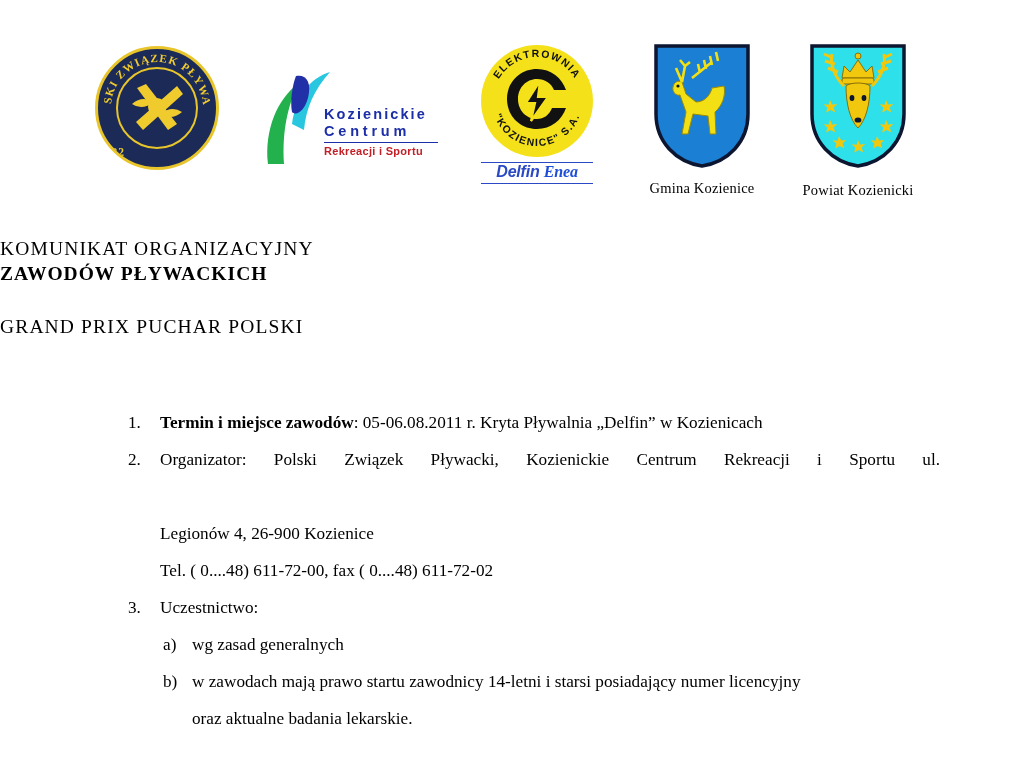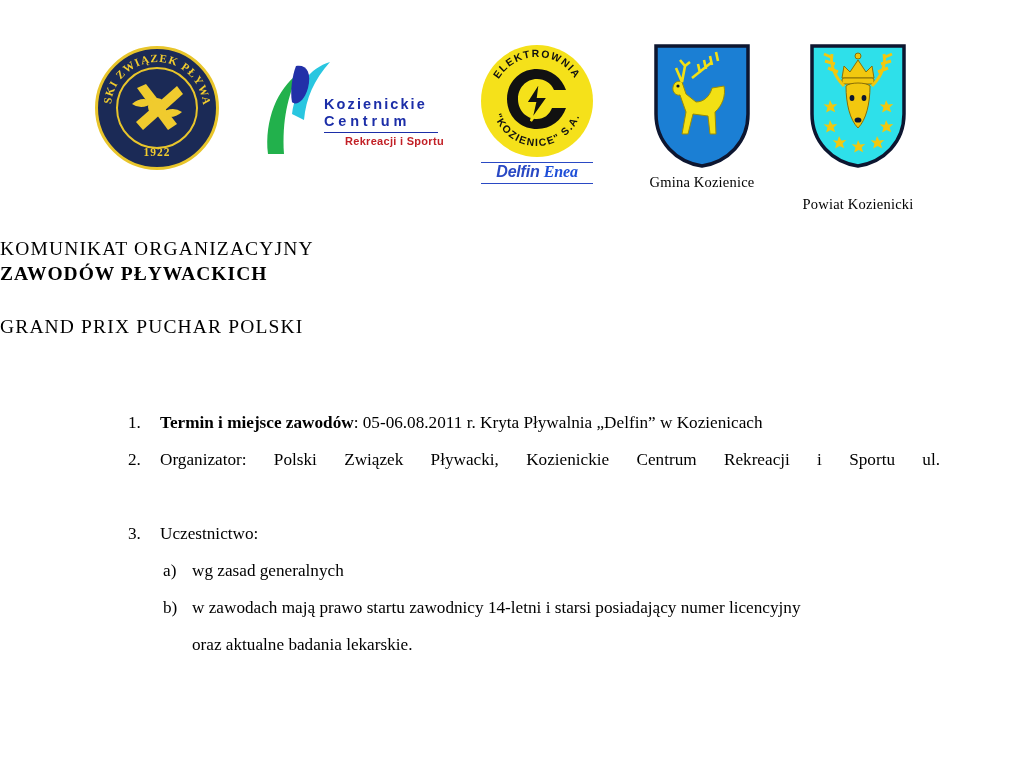--- a/index.html
+++ b/index.html
@@ -71,30 +71,30 @@
   .pzp-x {
     position: absolute;
     left: 31px; top: 31px;
     width: 56px; height: 56px;
   }
   .pzp-year {
     position: absolute;
     left: 0;
     bottom: 9px;
     width: 118px;
-    text-align: center;
+    text-align: left;
     color: #f0cb2e;
     font-size: 11.5px;
     font-weight: bold;
     letter-spacing: 1px;
     font-family: "Liberation Serif", "DejaVu Serif", serif;
   }
 
   
-  #slot-kcris { left: 262px; top: 58px; width: 180px; }
+  #slot-kcris { left: 262px; top: 68px; width: 180px; }
   .kcris {
     position: relative;
     width: 178px; height: 104px;
   }
   .kcris-swoosh { position: absolute; left: 0; top: 0; }
   .kcris-text {
     position: absolute;
     left: 62px; top: 38px;
     width: 116px;
     text-align: left;
@@ -114,21 +114,20 @@
     height: 1.6px;
     background: #1c2ea8;
     margin: 1.5px 0 1.5px 0;
   }
   .kcris-l3 {
     color: #c22026;
     font-weight: bold;
     font-size: 11px;
     letter-spacing: .3px;
     white-space: nowrap;
-    margin-left: 21px;
   }
 
   
   #slot-enea { left: 472px; top: 45px; width: 130px; }
   .enea-seal {
     width: 112px; height: 112px;
     margin: 0 auto;
     border-radius: 50%;
     background: #f5e11a;
     position: relative;
@@ -166,25 +165,25 @@
     padding: 1px 0 2px;
     line-height: 1.05;
     white-space: nowrap;
   }
   .ge-grupa { color: #2a49c4; }
   .ge-enea  { color: #1d4ed8; font-family: Liberation Serif, serif; }
 
   
   #slot-gmina { left: 643px; top: 42px; width: 118px; }
   .shield-wrap { width: 100px; margin: 0 auto; }
-  .caption-gmina { }
+  .caption-gmina { margin-top: 6px; }
 
   
   #slot-powiat { left: 796px; top: 42px; width: 124px; }
-  .caption-powiat { margin-top: 22px; }
+  .caption-powiat { margin-top: 8px; }
 
   
   .titles {
     position: absolute;
     left: 0;
     top: 236px;
     width: 1024px;
   }
   .title-line {
     font-size: 19.5px;
@@ -373,20 +372,22 @@
 
   <div class="li">
     <span class="marker">1.</span>
     <span class="li-text"><b class="lead">Termin i miejsce zawodów</b><span>: 05-06.08.2011 r.  Kryta Pływalnia „Delfin” w Kozienicach</span></span>
   </div>
 
   <div class="li li-just">
     <span class="marker">2.</span>
     <div class="li-text">Organizator:  Polski Związek Pływacki, Kozienickie Centrum Rekreacji i Sportu ul.</div>
   </div>
+  <div class="cont">Legionów 4, 26-900 Kozienice</div>
+  <div class="cont">Tel. ( 0....48) 611-72-00, fax ( 0....48) 611-72-02</div>
 
   <div class="li">
     <span class="marker">3.</span>
     <span class="li-text">Uczestnictwo:</span>
   </div>
   <div class="sub">
     <span class="marker">a)</span>
     <span>wg zasad generalnych</span>
   </div>
   <div class="sub">

